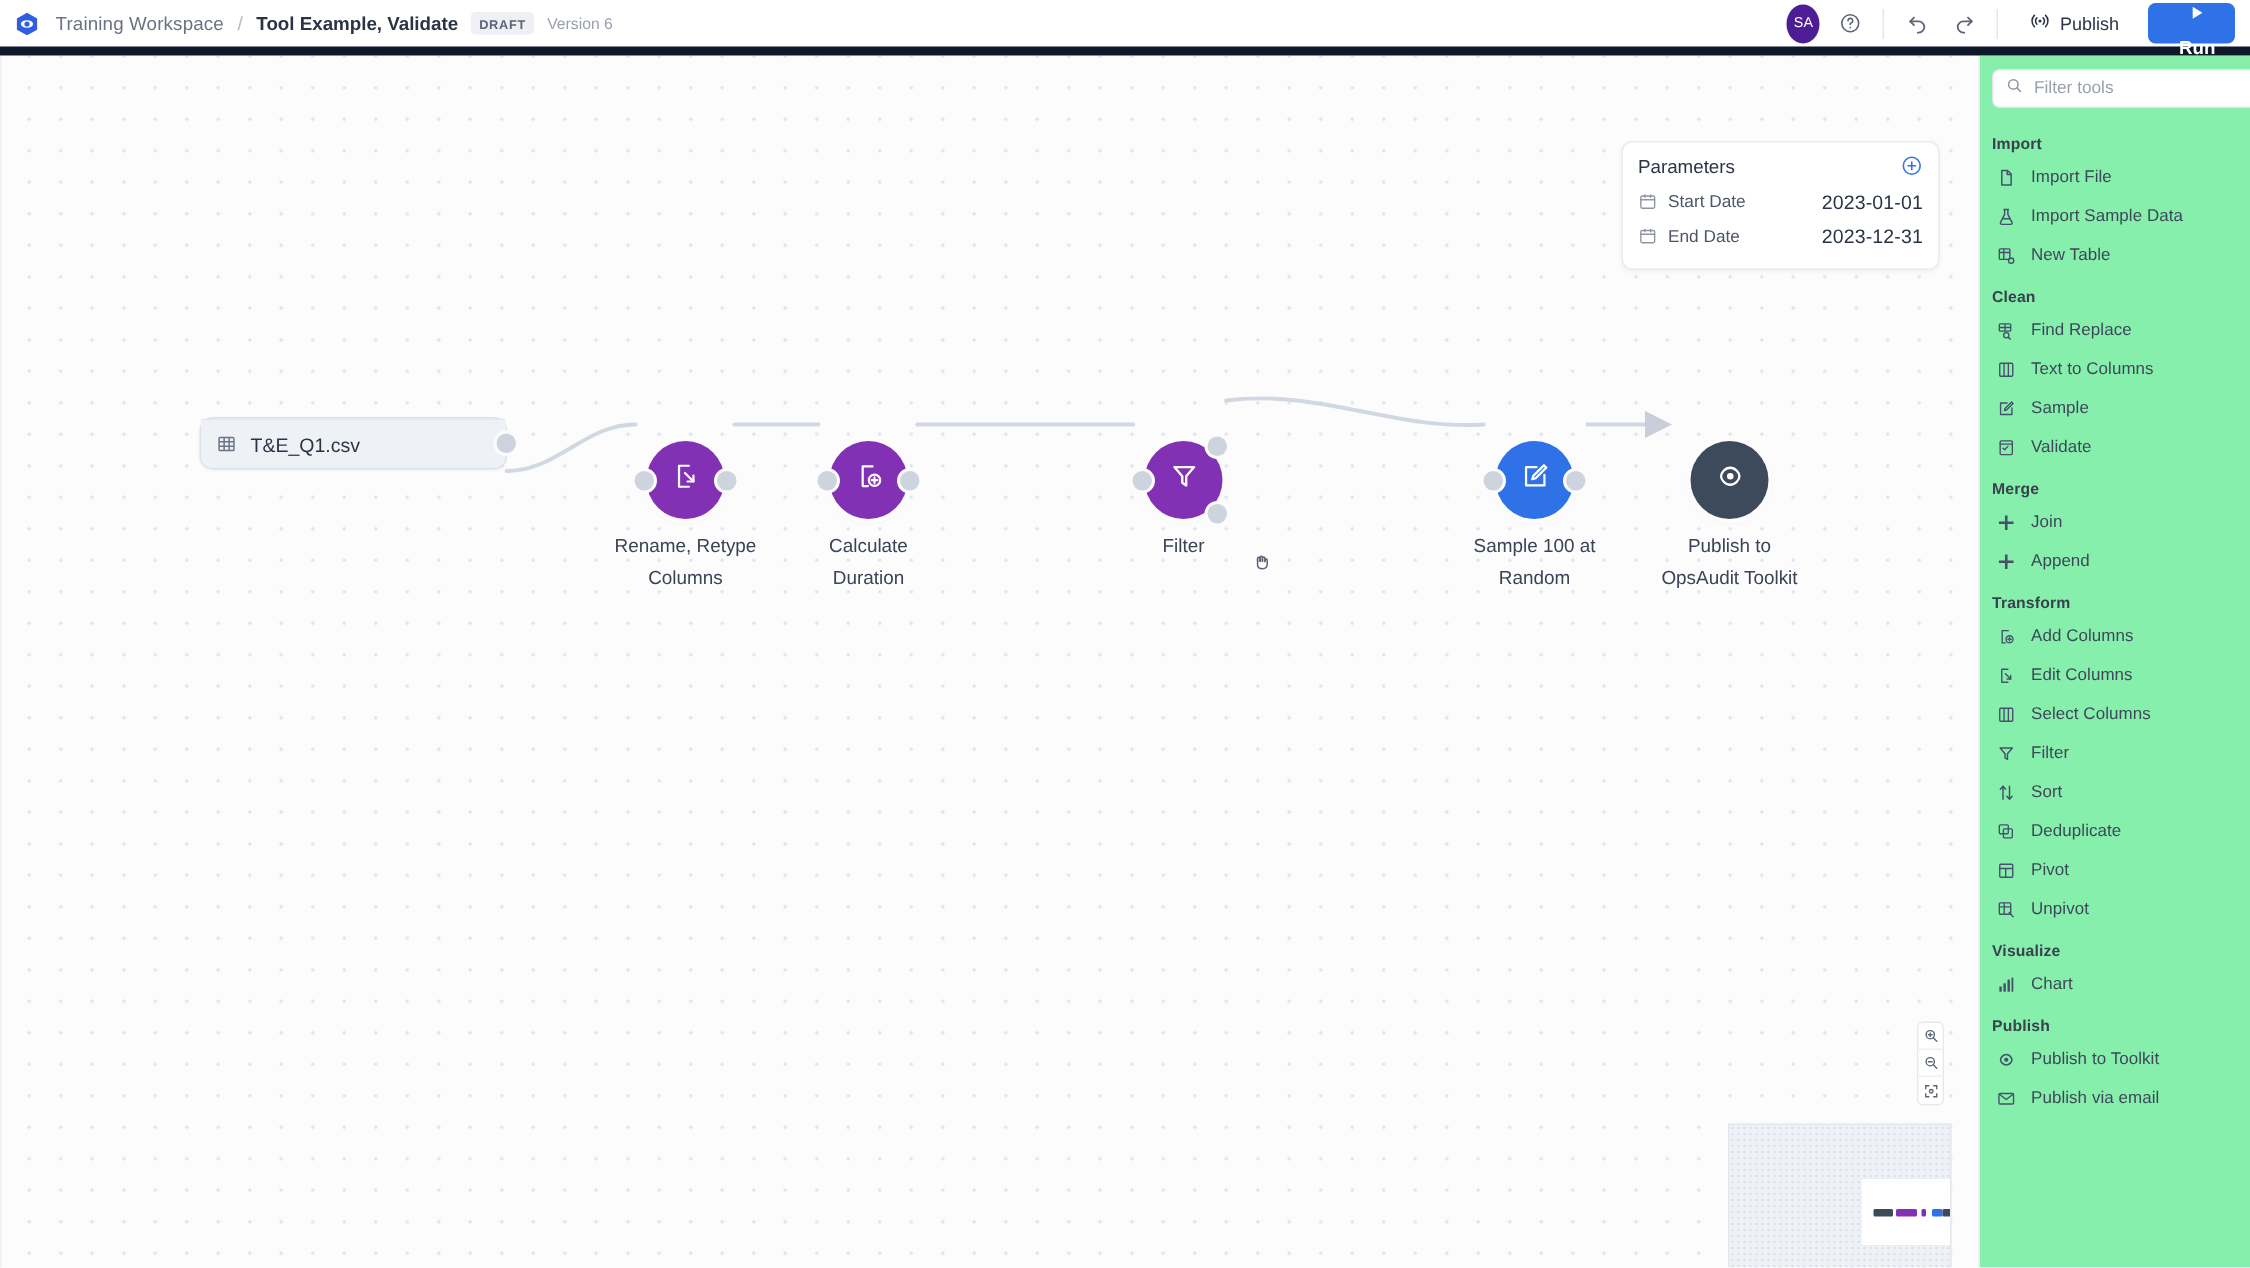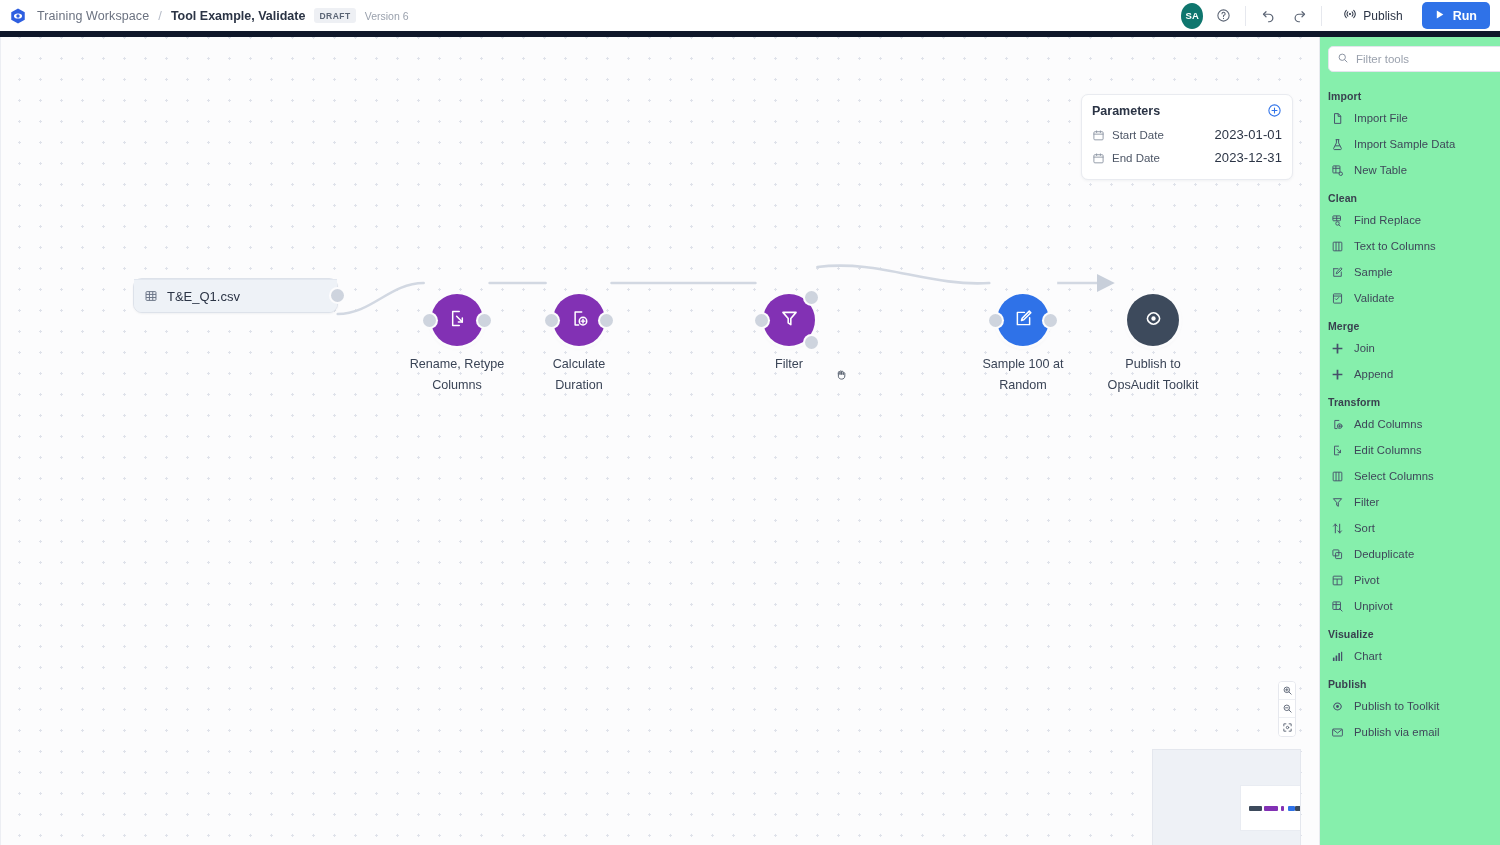--- a/index.html
+++ b/index.html
@@ -26,37 +26,37 @@
   .crumb-current { font-size: 12.5px; color: #2b3445; font-weight: 600; }
   .draft-badge {
     margin-left: 9px; background: #eef0f4; color: #5b6575;
     font-size: 8.5px; font-weight: 700; letter-spacing: .5px;
     padding: 3px 5px 2px; border-radius: 3px;
   }
   .version-label { margin-left: 9px; font-size: 10.5px; color: #9aa1ad; }
   .header-right { margin-left: auto; display: flex; align-items: center; gap: 9px; }
   .avatar {
     width: 22px; height: 26px; border-radius: 50%;
-    background: #0f766e; color: #fff; font-size: 9.5px; font-weight: 700;
+    background: #4c1d95; color: #fff; font-size: 9.5px; font-weight: 400;
     display: flex; align-items: center; justify-content: center; letter-spacing: .2px;
   }
   .icon-btn {
     width: 22px; height: 22px; border-radius: 4px; border: none; background: transparent;
     display: flex; align-items: center; justify-content: center; cursor: pointer; color: #5c6575;
   }
   .hdr-divider { width: 1px; height: 20px; background: #e6e8ee; margin: 0 2px; }
   .publish-btn {
     display: flex; align-items: center; gap: 6px; height: 26px; padding: 0 10px;
     border-radius: 5px; border: none; background: transparent; cursor: pointer;
     font-size: 12px; color: #2b3445; font-weight: 500;
   }
   .run-btn {
-    display: flex; align-items: center; gap: 7px; height: 27px; padding: 0 13px 0 11px;
+    display: flex; align-items: center; gap: 7px; height: 27px; padding: 0 13px 0 21px;
     border-radius: 5px; border: none; background: #2f72e8; cursor: pointer;
-    font-size: 12.5px; color: #fff; font-weight: 600;
+    font-size: 12.5px; color: #fff; font-weight: 600; flex-direction: column;
   }
 
   
   .body { flex: 1; display: flex; min-height: 0; position: relative; }
 
   
   .canvas {
     position: relative; flex: 1; overflow: hidden;
     background-color: #fcfcfd;
     background-image: radial-gradient(circle, #dfe2ea 1px, transparent 1.1px);
@@ -65,21 +65,21 @@
   }
   .canvas-left-rule { position: absolute; left: 0; top: 0; bottom: 0; width: 1px; background: #eceef3; }
 
   
   .params-card {
     position: absolute; left: 1081px; top: 57px; width: 212px;
     background: #ffffff; border: 1px solid #e9ebf0; border-radius: 7px;
     box-shadow: 0 1px 3px rgba(24,32,50,.05); padding: 8px 10px 10px; z-index: 12;
   }
   .params-head { display: flex; align-items: center; justify-content: space-between; margin-bottom: 5px; }
-  .params-title { font-size: 12.5px; color: #2b3445; font-weight: 700; }
+  .params-title { font-size: 12.5px; color: #2b3445; font-weight: 400; }
   .params-add { border: none; background: transparent; cursor: pointer; color: #2f72e8; display: flex; padding: 0; }
   .param-row { display: flex; align-items: center; height: 23px; }
   .param-ico { width: 13px; height: 13px; margin-right: 7px; color: #8d95a3; flex: 0 0 13px; }
   .param-name { font-size: 11.5px; color: #4d5666; }
   .param-val { margin-left: auto; font-size: 13px; color: #2b3445; letter-spacing: .1px; }
 
   
   .flow { position: absolute; inset: 0; }
   .flow-edges { position: absolute; inset: 0; width: 100%; height: 100%; pointer-events: none; }
 

